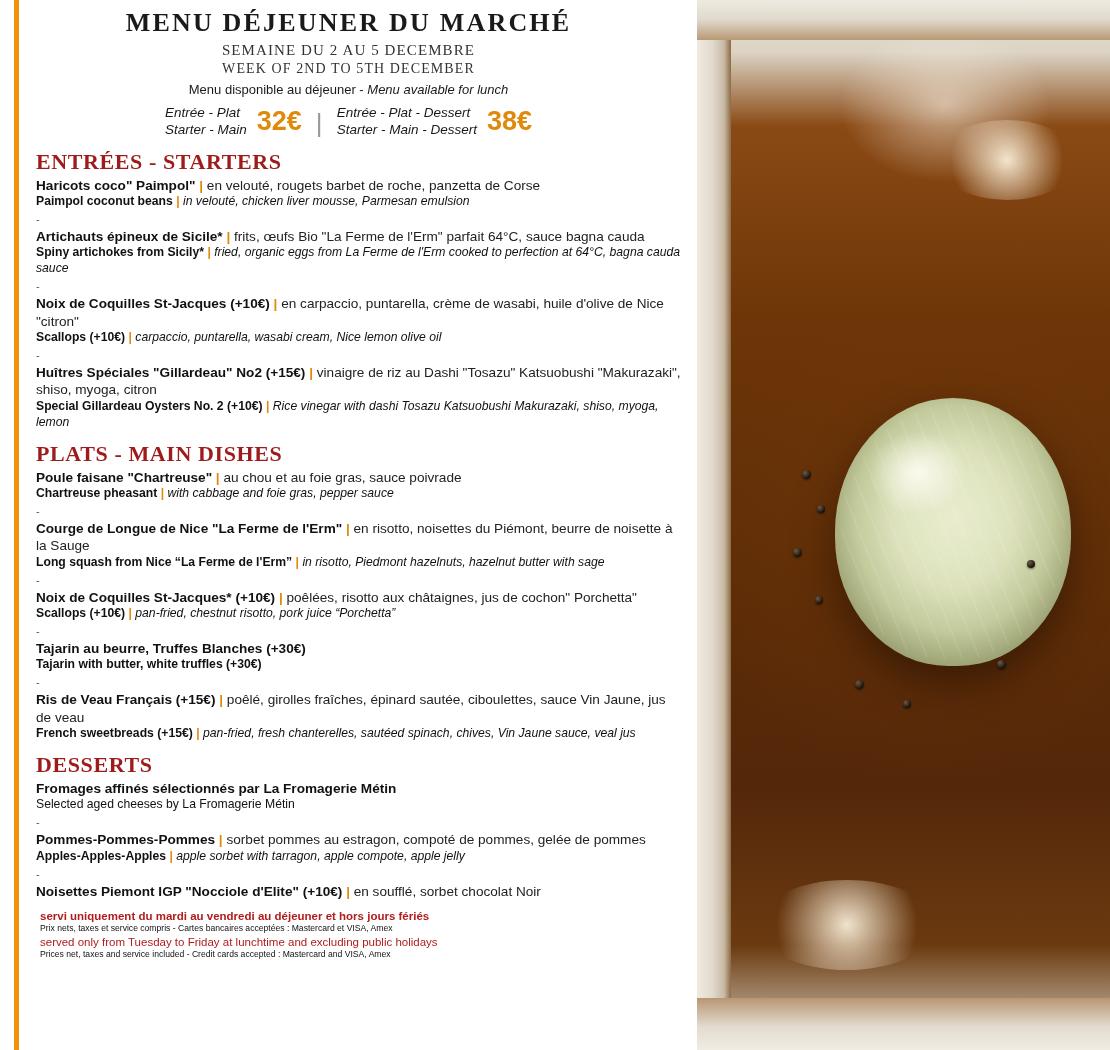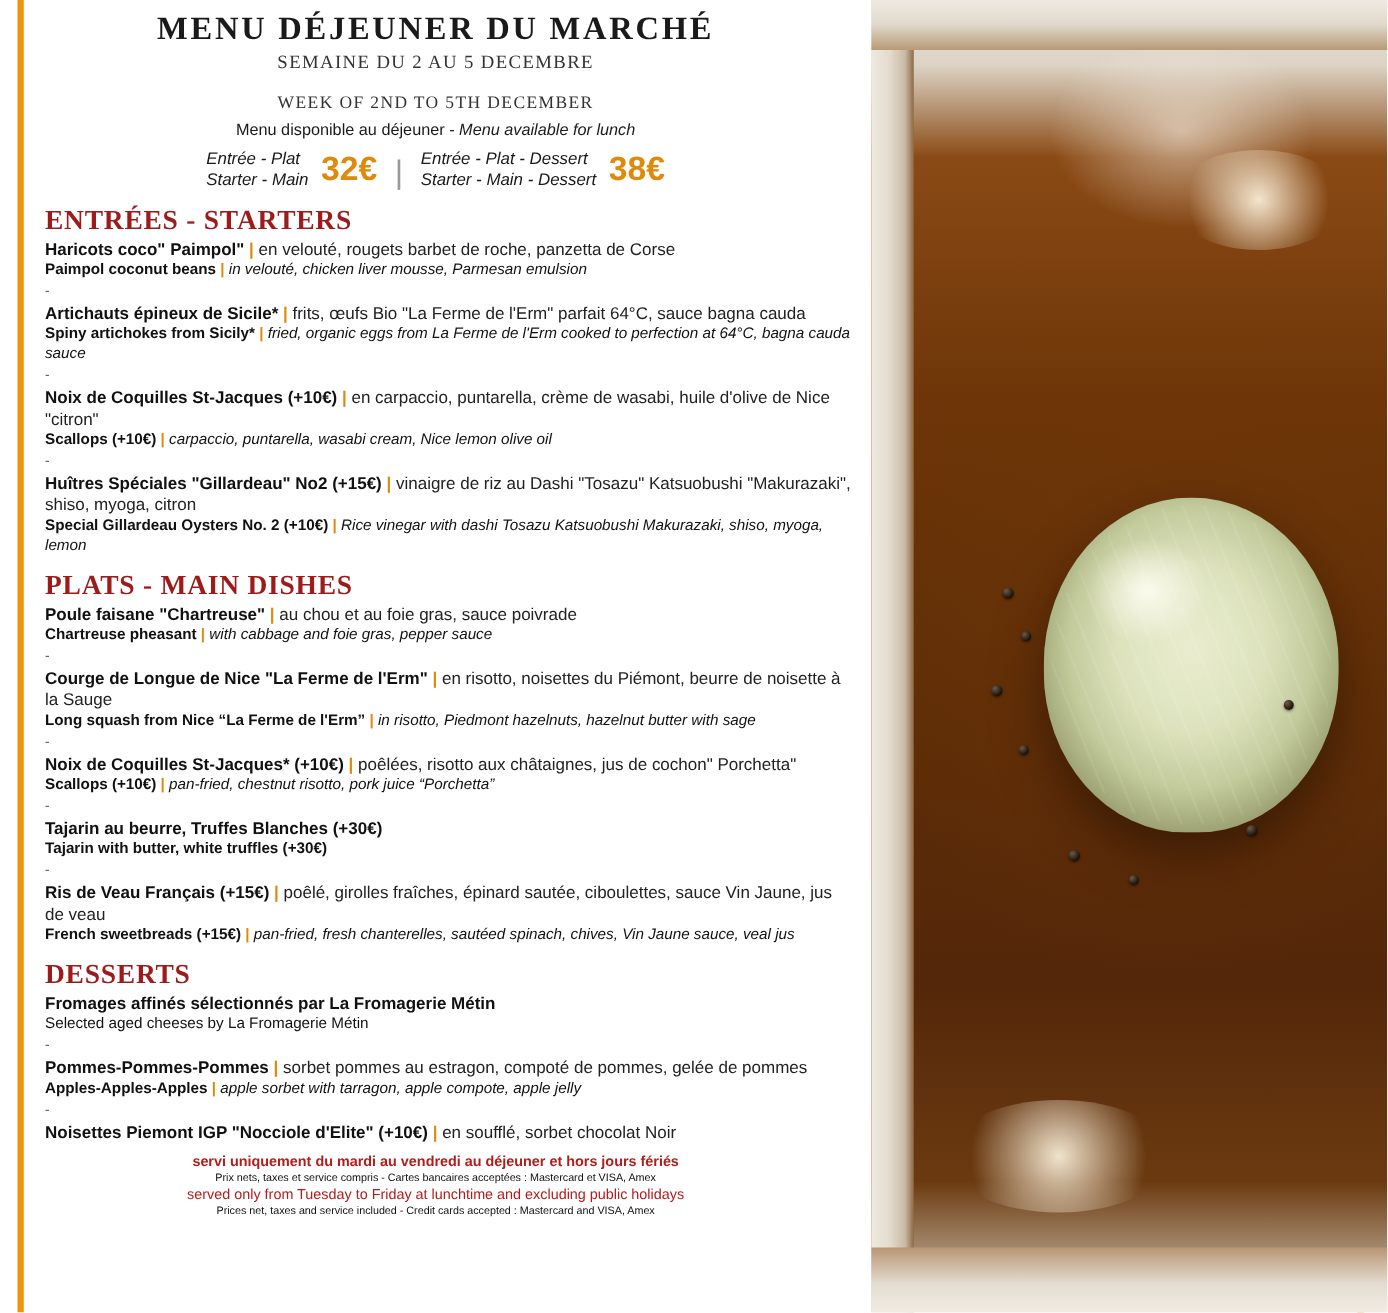--- a/index.html
+++ b/index.html
@@ -80,21 +80,21 @@
     font-family:"Liberation Serif", serif;
     font-weight:bold;font-size:26px;letter-spacing:2.2px;
     color:#1a1a1a;
   }
   .subtitle1{
     font-family:"Liberation Serif", serif;
     font-size:15px;letter-spacing:1.1px;color:#333;margin-top:4px;
   }
   .subtitle2{
     font-family:"Liberation Serif", serif;
-    font-size:14px;letter-spacing:1.1px;color:#333;margin-top:16px;
+    font-size:14px;letter-spacing:1.1px;color:#333;margin-top:2px;
   }
   .avail{font-size:13px;margin-top:5px;color:#1a1a1a;}
   .avail b{font-weight:normal;}
   .avail i{font-style:italic;}
 
   .prices{
     display:flex;align-items:flex-end;justify-content:center;
     gap:14px;margin-top:8px;
   }
   .pblock{display:flex;align-items:center;gap:10px;}
@@ -115,21 +115,21 @@
   .fr .sep{color:#E08A0C;font-weight:bold;}
   .fr .desc{font-weight:normal;color:#222;}
   .en{font-size:12.2px;line-height:1.3;color:#111;margin-top:0px;}
   .en b{font-weight:bold;}
   .en i{font-style:italic;}
   .en .sep{color:#E08A0C;font-weight:bold;}
   .dash{color:#555;font-size:11px;line-height:1.1;margin:3px 0 3px 0;}
 
   
   .footer{
-    text-align:center;margin-top:10px;padding:0 40px;
+    text-align:left;margin-top:10px;padding:0 40px;
   }
   .f1{color:#B21C1C;font-weight:bold;font-size:11.5px;}
   .f2{color:#111;font-size:8.6px;margin-top:1px;}
   .f3{color:#B21C1C;font-weight:normal;font-size:11.5px;margin-top:3px;}
   .f4{color:#111;font-size:8.6px;margin-top:1px;}
 </style>
 </head>
 <body>
 
 <div class="page">

